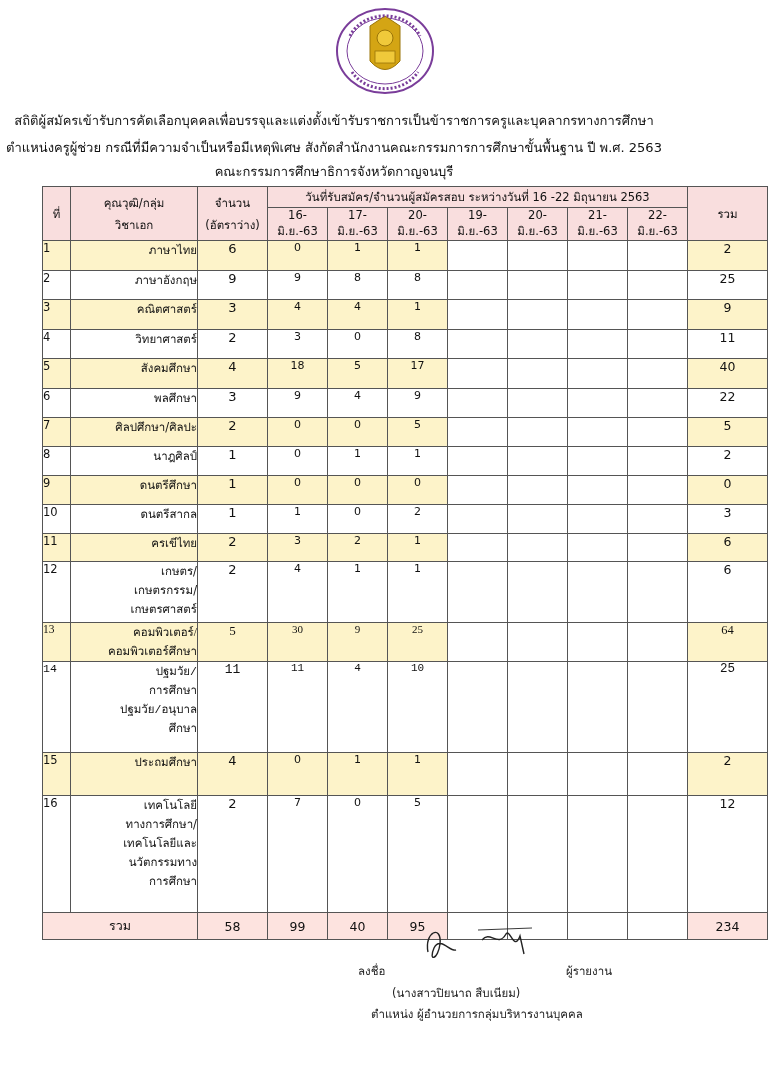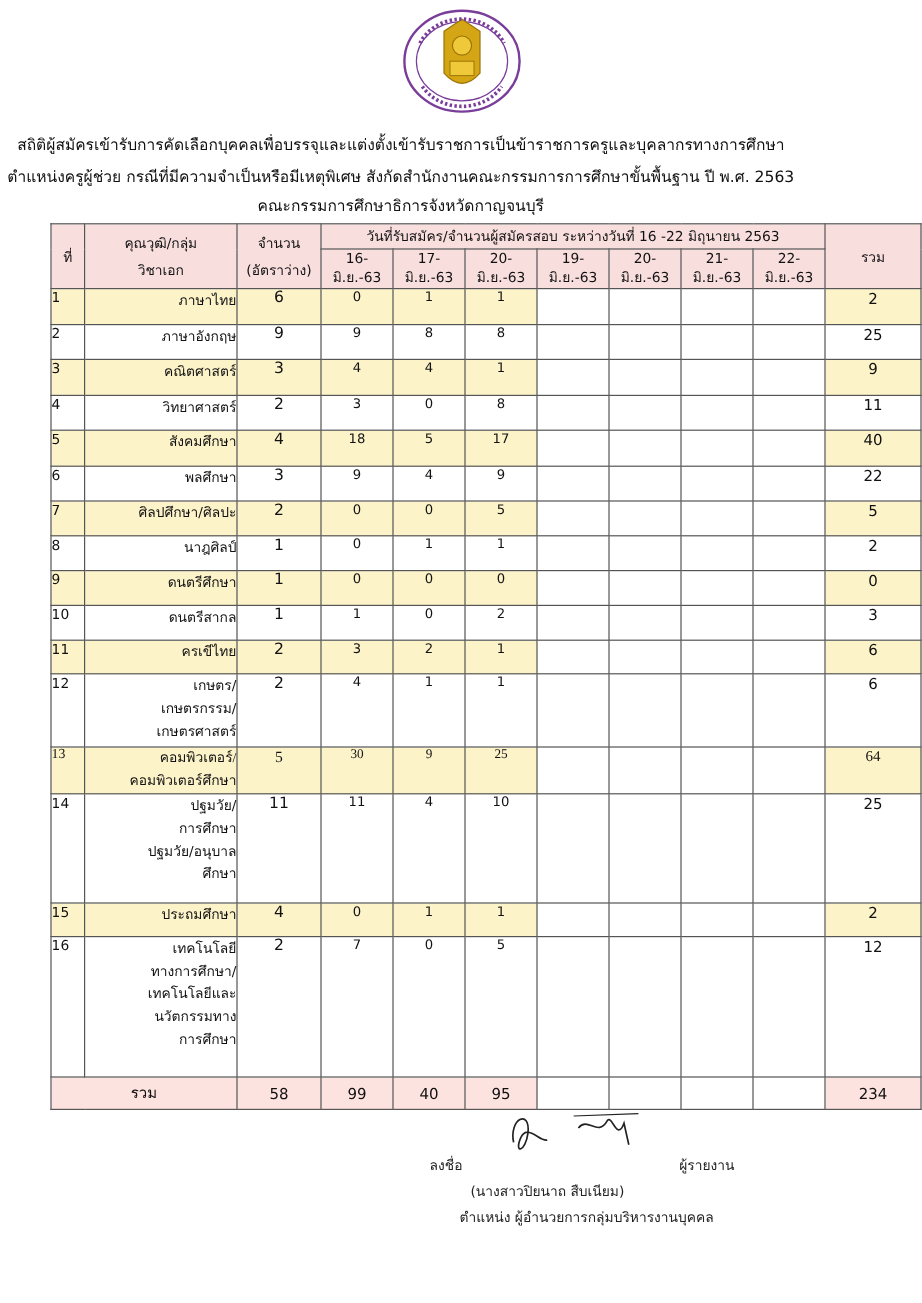--- a/index.html
+++ b/index.html
@@ -284,39 +284,39 @@
         <td class="vac">5</td>
         <td class="cnt">30</td>
         <td class="cnt">9</td>
         <td class="cnt">25</td>
         <td class="cnt day-empty"></td>
         <td class="cnt day-empty"></td>
         <td class="cnt day-empty"></td>
         <td class="cnt day-empty"></td>
         <td class="tot">64</td>
       </tr>
-      <tr class="even" style="height: 91px;">
+      <tr class="even" style="height: 91px; font-family: Liberation Mono, monospace;">
         <td class="no">14</td>
         <td class="subj">
           <div>ปฐมวัย/</div>
           <div>การศึกษา</div>
           <div>ปฐมวัย/อนุบาล</div>
           <div>ศึกษา</div>
         </td>
         <td class="vac">11</td>
         <td class="cnt">11</td>
         <td class="cnt">4</td>
         <td class="cnt">10</td>
         <td class="cnt day-empty"></td>
         <td class="cnt day-empty"></td>
         <td class="cnt day-empty"></td>
         <td class="cnt day-empty"></td>
         <td class="tot">25</td>
       </tr>
-      <tr class="odd" style="height: 28px; margin-left: 24px;">
+      <tr class="odd" style="height: 43px; margin-left: 24px;">
         <td class="no">15</td>
         <td class="subj">
           <div>ประถมศึกษา</div>
         </td>
         <td class="vac">4</td>
         <td class="cnt">0</td>
         <td class="cnt">1</td>
         <td class="cnt">1</td>
         <td class="cnt day-empty"></td>
         <td class="cnt day-empty"></td>
@@ -359,13 +359,13 @@
 </table>
 
 <svg class="signature-art" viewBox="0 0 120 44">
   <path d="M8 30 C 4 10, 22 2, 20 22 C 18 38, 8 40, 14 26 C 20 14, 30 30, 36 28" fill="none" stroke="#222" stroke-width="1.4"></path>
   <path d="M62 18 C 70 8, 78 26, 86 12 C 90 6, 94 30, 100 14 L 104 32" fill="none" stroke="#222" stroke-width="1.4"></path>
   <path d="M58 8 L 112 6" fill="none" stroke="#222" stroke-width="0.9"></path>
 </svg>
 <div class="sig" style="left:358px; top:962px;">ลงชื่อ</div>
 <div class="sig" style="left:566px; top:962px;">ผู้รายงาน</div>
 <div class="sig" style="left:392px; top:984px;">(นางสาวปิยนาถ   สืบเนียม)</div>
-<div class="sig" style="left:371px; top:1005px;margin-left:12px;">ตำแหน่ง  ผู้อำนวยการกลุ่มบริหารงานบุคคล</div>
+<div class="sig" style="left:371px; top:1005px;">ตำแหน่ง  ผู้อำนวยการกลุ่มบริหารงานบุคคล</div>
 
 </body></html>

